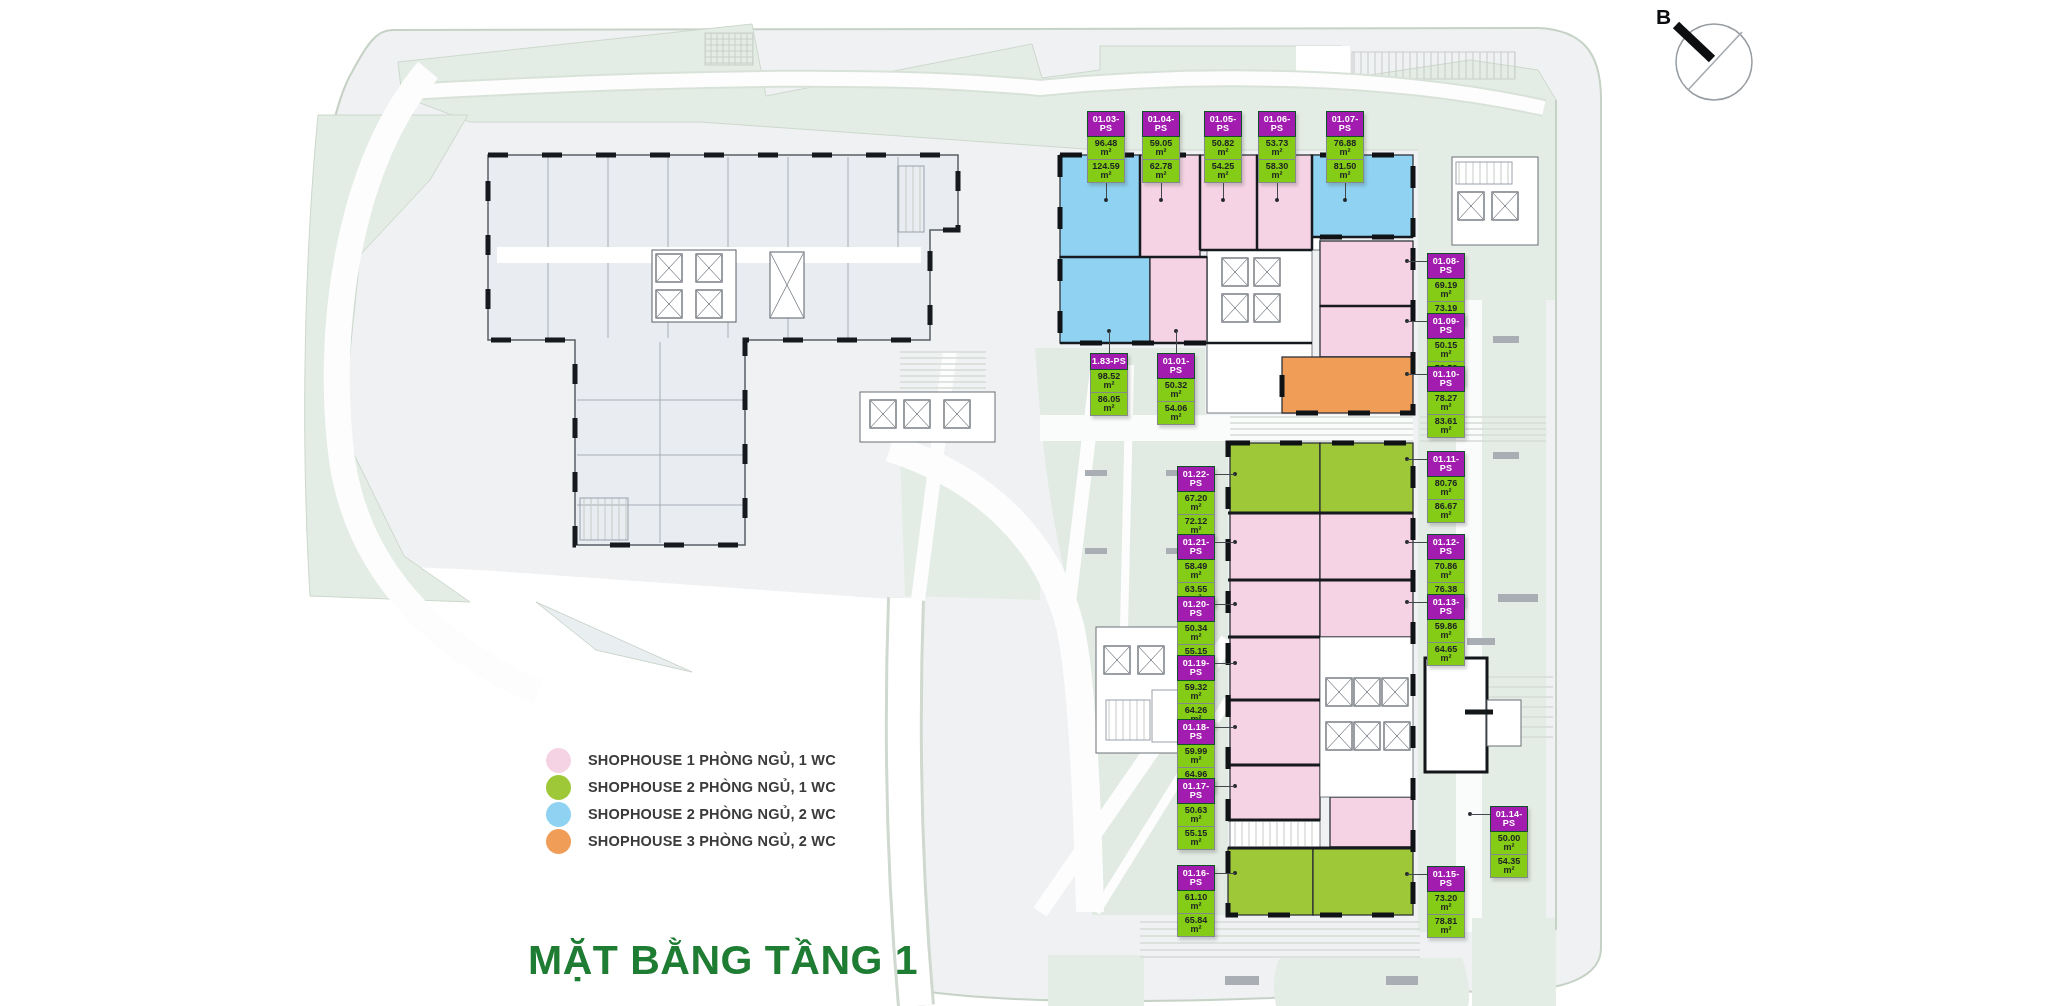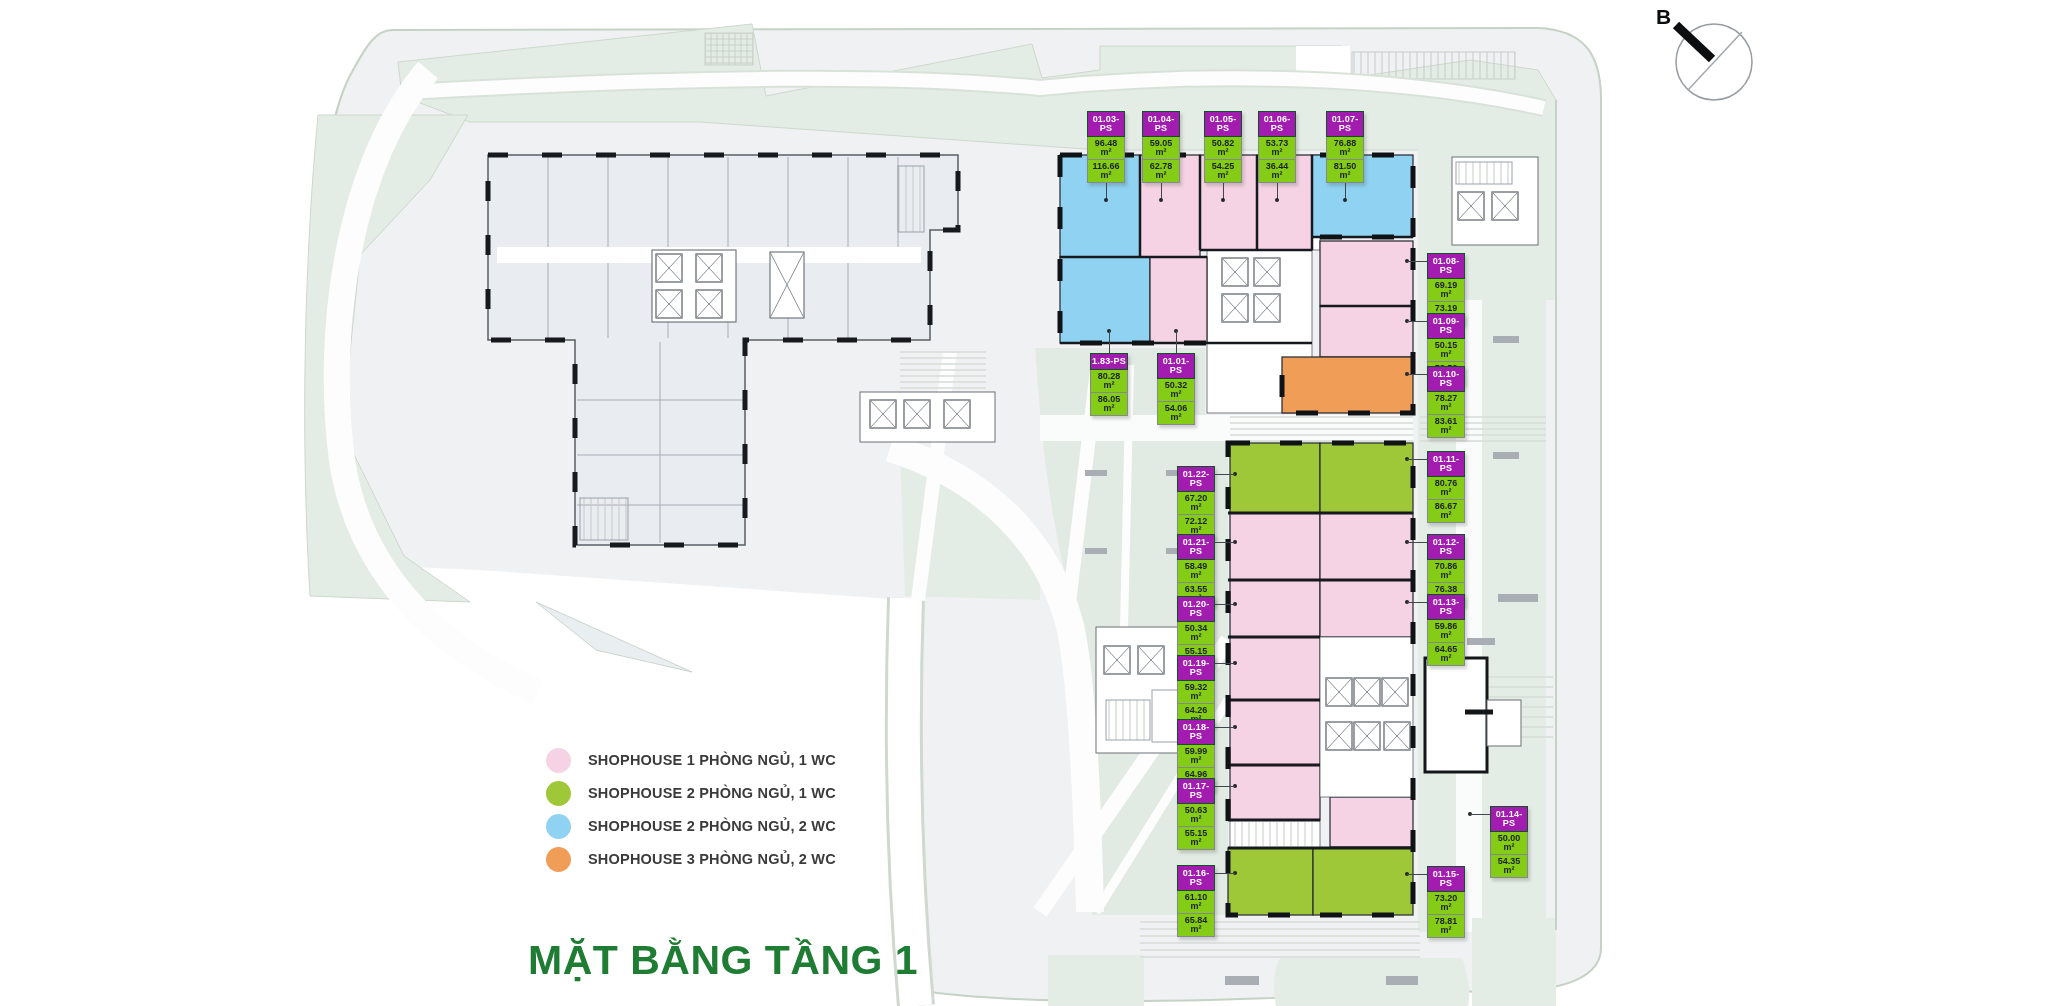--- a/index.html
+++ b/index.html
@@ -18,21 +18,21 @@
   .ld-down::after{left:50%;top:100%;width:1px;height:17px;background:#41474d}
   .ld-down::before{left:calc(50% - 2px);top:calc(100% + 15px);width:4px;height:4px;border-radius:50%;background:#22262a;z-index:7}
   .ld-up::after{left:50%;bottom:100%;width:1px;height:22px;background:#41474d}
   .ld-up::before{left:calc(50% - 2px);bottom:calc(100% + 20px);width:4px;height:4px;border-radius:50%;background:#22262a}
   .ld-left::after{right:100%;top:8px;width:20px;height:1px;background:#41474d}
   .ld-left::before{right:calc(100% + 18px);top:6px;width:4px;height:4px;border-radius:50%;background:#22262a}
   .ld-right::after{left:100%;top:8px;width:20px;height:1px;background:#41474d}
   .ld-right::before{left:calc(100% + 18px);top:6px;width:4px;height:4px;border-radius:50%;background:#22262a}
 
   
-  #legend{position:absolute;left:546px;top:748px;z-index:6;display:flex;flex-direction:column;gap:8px}
+  #legend{position:absolute;left:546px;top:748px;z-index:6;display:flex;flex-direction:column;gap:2px}
   .lrow{display:flex;align-items:center;height:25px}
   .lrow svg{flex:0 0 25px}
   .lrow span{margin-left:17px;font:600 14.5px/1 "Liberation Sans",sans-serif;color:#3b3b3b;letter-spacing:.2px;white-space:nowrap}
 
   
   #title{position:absolute;left:528px;top:940px;z-index:6;color:#1e7c33;
          font:800 41px/1 "Liberation Sans",sans-serif;letter-spacing:.5px;white-space:nowrap}
 
   
   #compass-b{position:absolute;left:1656px;top:6px;z-index:6;color:#0b0d0e;
@@ -226,45 +226,45 @@
   <g>
     <circle cx="1714" cy="62" r="38" fill="#fff" stroke="#989da2" stroke-width="1.5"></circle>
     <path d="M1688,90 L1742,32" stroke="#a3a8ad" stroke-width="1.5"></path>
     <path d="M1676,25 L1712,59" stroke="#0c0e10" stroke-width="9"></path>
   </g>
 </svg>
 
 <div class="ulabel ld-down" style="left:1087px;top:111px">
   <div class="tag">01.03-PS</div>
   <div class="val">96.48 m²</div>
-  <div class="val">116.66 m²</div>
+  <div class="val">124.59 m²</div>
 </div>
 <div class="ulabel ld-down" style="left:1142px;top:111px">
   <div class="tag">01.04-PS</div>
   <div class="val">59.05 m²</div>
   <div class="val">62.78 m²</div>
 </div>
 <div class="ulabel ld-down" style="left:1204px;top:111px">
   <div class="tag">01.05-PS</div>
   <div class="val">50.82 m²</div>
   <div class="val">54.25 m²</div>
 </div>
 <div class="ulabel ld-down" style="left:1258px;top:111px">
   <div class="tag">01.06-PS</div>
   <div class="val">53.73 m²</div>
-  <div class="val">36.44 m²</div>
+  <div class="val">58.30 m²</div>
 </div>
 <div class="ulabel ld-down" style="left:1326px;top:111px">
   <div class="tag">01.07-PS</div>
   <div class="val">76.88 m²</div>
   <div class="val">81.50 m²</div>
 </div>
 <div class="ulabel ld-up" style="left:1090px;top:353px">
   <div class="tag">1.83-PS</div>
-  <div class="val">80.28 m²</div>
+  <div class="val">98.52 m²</div>
   <div class="val">86.05 m²</div>
 </div>
 <div class="ulabel ld-up" style="left:1157px;top:353px">
   <div class="tag">01.01-PS</div>
   <div class="val">50.32 m²</div>
   <div class="val">54.06 m²</div>
 </div>
 <div class="ulabel ld-left" style="left:1427px;top:253px">
   <div class="tag">01.08-PS</div>
   <div class="val">69.19 m²</div>

